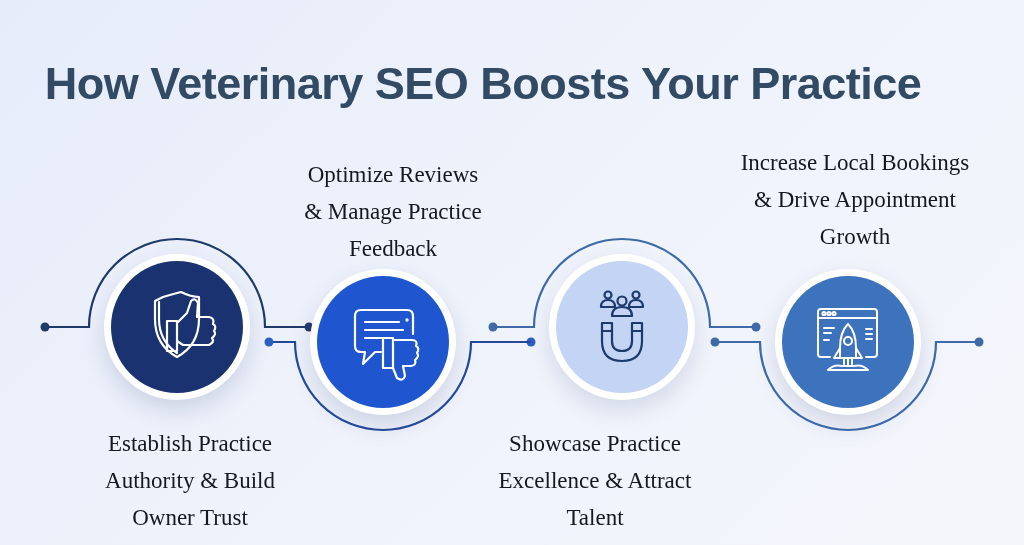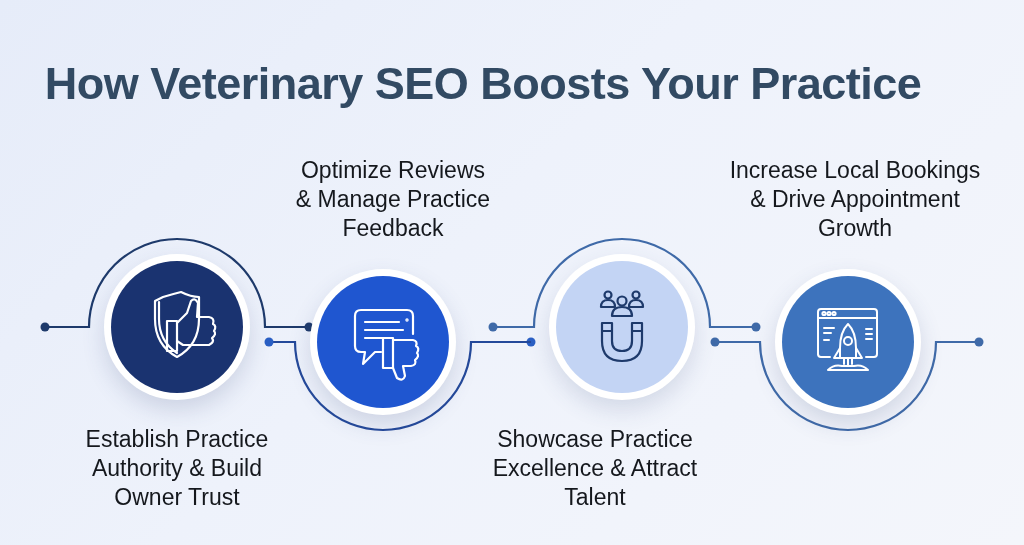--- a/index.html
+++ b/index.html
@@ -9,21 +9,21 @@
     font-family: "Liberation Sans", "DejaVu Sans", sans-serif;
     position: relative;
   }
   .title {
     position: absolute; left: 0; top: 58px; width: 966px;
     text-align: center; font-size: 45px; font-weight: bold;
     color: #324a63; letter-spacing: -0.5px;
   }
   .label {
     position: absolute; text-align: center; color: #15181d;
-    font-size: 23px; line-height: 29px; white-space: pre-line;
+    font-size: 23px; line-height: 37px; white-space: pre-line; font-family: Liberation Serif, serif;
   }
   svg.diagram { position: absolute; left: 0; top: 0; }
   .node { position: absolute; border-radius: 50%; }
 </style>
 </head>
 <body>
 
 <div class="title">How Veterinary SEO Boosts Your Practice</div>
 
 <svg class="diagram" width="1024" height="545" viewBox="0 0 1024 545">
@@ -116,24 +116,24 @@
         <path d="M66 48 Q74 56 74 72 V82 H58 V72 Q58 56 66 48 Z"></path>
         <circle cx="66" cy="65" r="4"></circle>
         <path d="M58 72 L52 82 H58 M74 72 L80 82 H74"></path>
         <path d="M62 82 V88 M66 82 V90 M70 82 V88"></path>
         <path d="M46 94 Q52 88 60 90 H72 Q80 88 86 94 Z"></path>
       </g>
     </svg>
   </div>
 </div>
 
-<div class="label" style="left:47px;top:425px;width:260px;">Establish Practice
+<div class="label" style="left:60px;top:425px;width:260px;">Establish Practice
 Authority &amp; Build
 Owner Trust</div>
 <div class="label" style="left:268px;top:156px;width:250px;">Optimize Reviews
 &amp; Manage Practice
 Feedback</div>
 <div class="label" style="left:460px;top:425px;width:270px;">Showcase Practice
 Excellence &amp; Attract
 Talent</div>
-<div class="label" style="left:700px;top:156px;width:310px;">Increase Local Bookings
+<div class="label" style="left:700px;top:144px;width:310px;">Increase Local Bookings
 &amp; Drive Appointment
 Growth</div>
 
 </body></html>

